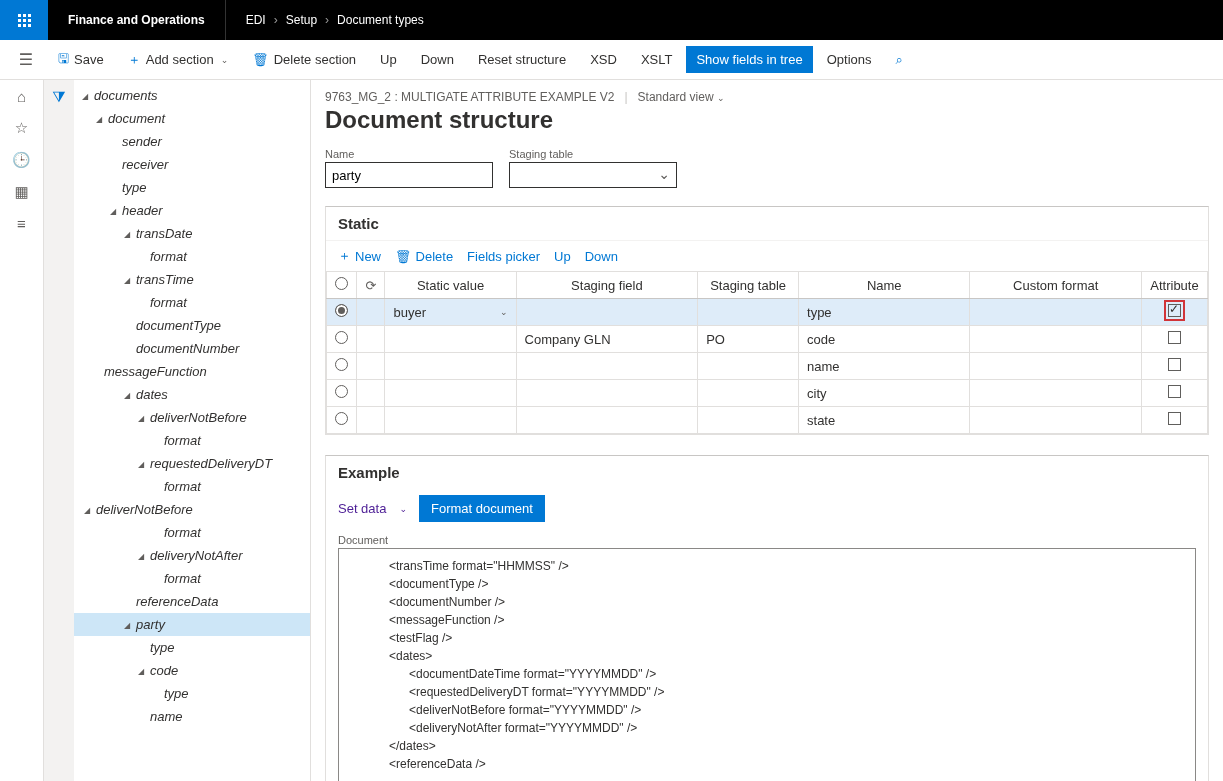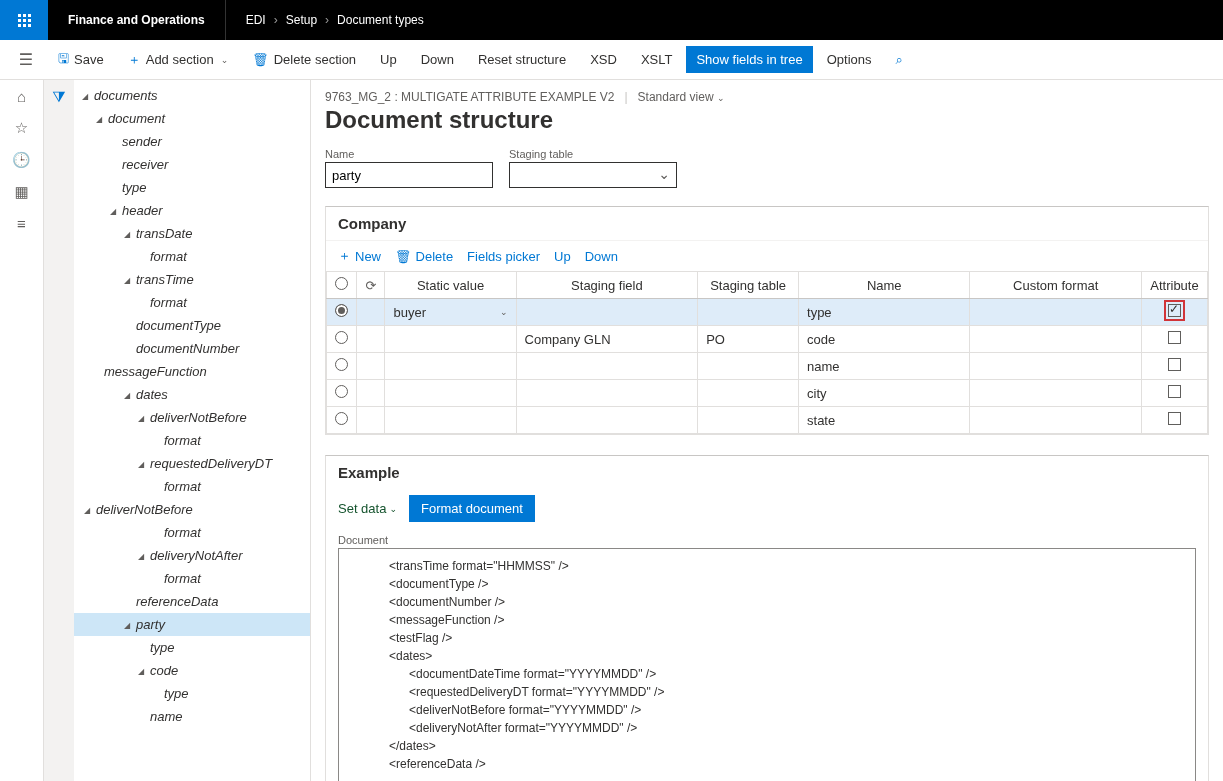--- a/index.html
+++ b/index.html
@@ -72,21 +72,21 @@
 .grid .radio { width: 13px; height: 13px; border: 1px solid #605e5c; border-radius: 50%; display: inline-block; }
 .grid .radio.on { background: #605e5c; box-shadow: inset 0 0 0 2px #fff; }
 .grid .chk { width: 13px; height: 13px; border: 1px solid #605e5c; display: inline-block; position: relative; }
 .grid .chk.on::after { content: '✓'; position: absolute; top: -3px; left: 0px; font-size: 12px; color: #323130; }
 .grid .chk.highlight { outline: 2px solid #d13438; outline-offset: 2px; }
 .cell-dd { display: flex; justify-content: space-between; align-items: center; }
 .cell-dd .dd { font-size: 9px; color: #605e5c; }
 
 
 .example-toolbar { display: flex; gap: 12px; padding: 6px 12px; align-items: center; }
-.example-toolbar .link { color: #14532d; cursor: pointer; display: flex; align-items: center; gap: 3px; font-size: 13px; }
+.example-toolbar .link { color: #4c1d95; cursor: pointer; display: flex; align-items: center; gap: 13px; font-size: 13px; }
 .example-toolbar .link .chev { font-size: 9px; }
 .fmt-btn { background: #0078d4; color: #fff; padding: 6px 12px; cursor: pointer; font-size: 13px; }
 .doc-label { font-size: 11px; color: #605e5c; padding: 6px 12px 2px; }
 .code-box { border: 1px solid #8a8886; margin: 0 12px 12px; padding: 8px 10px; font-family: "Segoe UI", Arial, sans-serif; font-size: 12px; line-height: 1.5; white-space: pre; overflow-x: auto; }
 </style>
 </head>
 <body>
 
 <div class="topbar">
   <div class="waffle">
@@ -363,21 +363,21 @@
         <label>Name</label>
         <input class="input" value="party" style="">
       </div>
       <div class="form-field">
         <label>Staging table</label>
         <div class="select"><span></span></div>
       </div>
     </div>
 
     <div class="section-box">
-      <div class="section-title">Company</div>
+      <div class="section-title">Static</div>
       <div class="section-toolbar">
         <span class="tbtn">
             <span>＋</span>
             <span>New</span>
           </span>
         <span class="tbtn">
             <span>🗑</span>
             <span>Delete</span>
           </span>
         <span class="tbtn">

